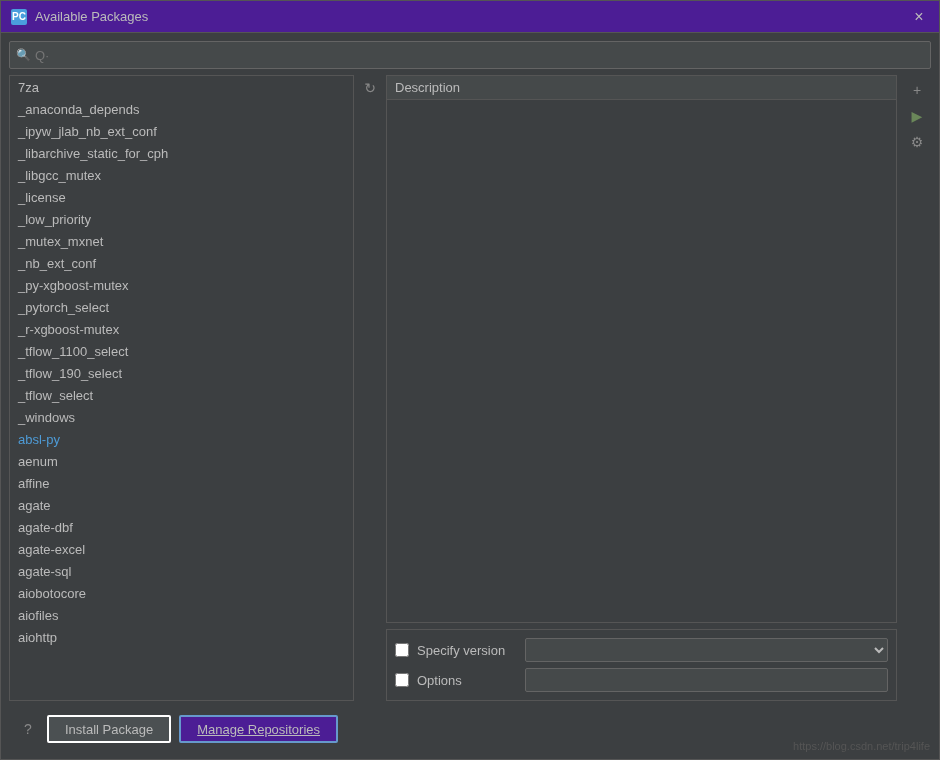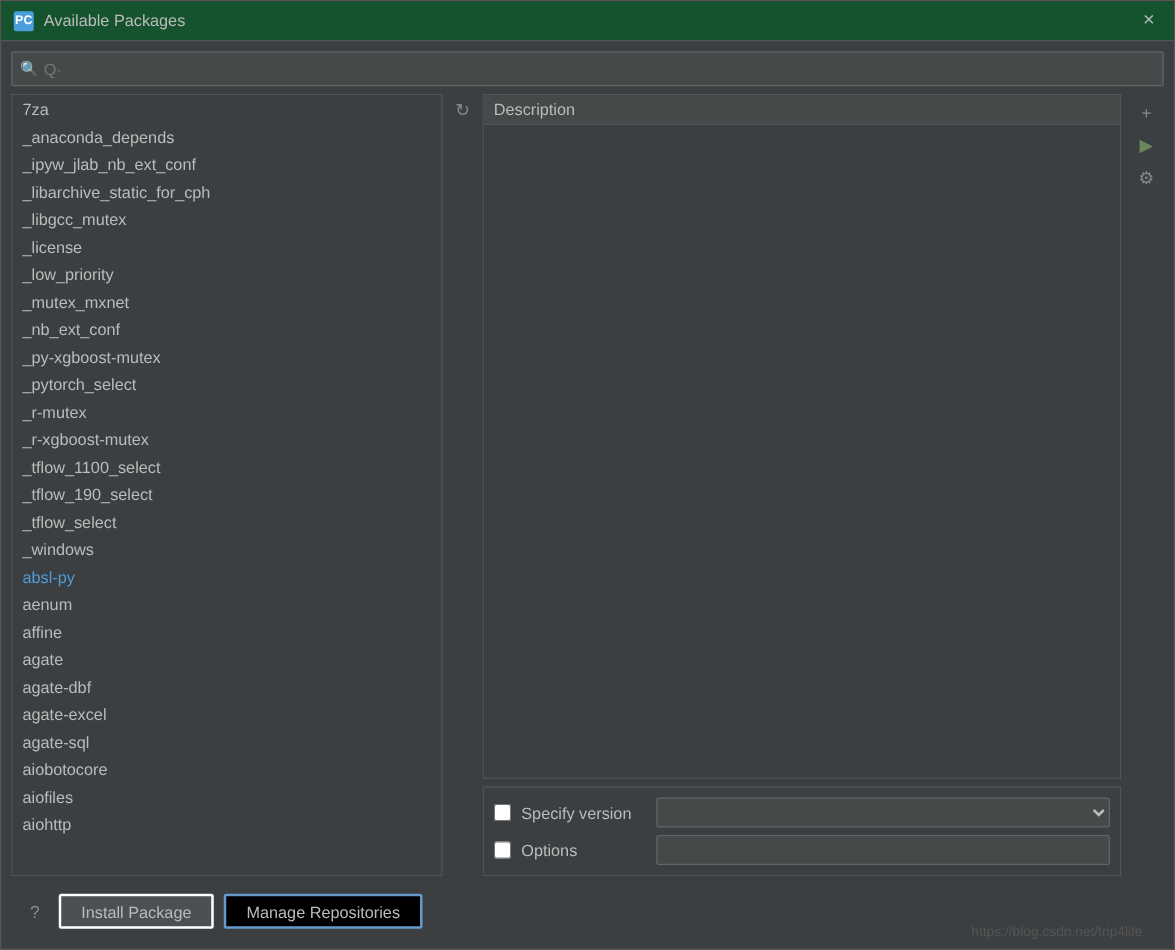--- a/index.html
+++ b/index.html
@@ -21,21 +21,21 @@
     .window {
       width: 940px;
       height: 760px;
       background: #3c3f41;
       display: flex;
       flex-direction: column;
       border: 1px solid #555;
     }
 
     .title-bar {
-      background: #14532d;
+      background: #4c1d95;
       height: 32px;
       display: flex;
       align-items: center;
       padding: 0 10px;
       border-bottom: 1px solid #555;
       flex-shrink: 0;
     }
 
     .title-bar-icon {
       width: 16px;
@@ -277,28 +277,29 @@
       color: #bbbbbb;
       font-size: 13px;
       cursor: pointer;
       border-radius: 2px;
       display: flex;
       align-items: center;
       justify-content: center;
     }
 
     .btn.primary {
-      background: #000000;
+      background: #4c1d95;
       border-color: #6699cc;
+      text-decoration: underline;
     }
 
     .watermark {
       position: absolute;
       bottom: 8px;
-      right: 26px;
+      right: 10px;
       color: #555;
       font-size: 11px;
     }
   </style>
 </head>
 <body>
 
 <div class="window">
 
   <div class="title-bar">
@@ -325,21 +326,20 @@
             <div class="package-item">_anaconda_depends</div>
             <div class="package-item">_ipyw_jlab_nb_ext_conf</div>
             <div class="package-item">_libarchive_static_for_cph</div>
             <div class="package-item">_libgcc_mutex</div>
             <div class="package-item">_license</div>
             <div class="package-item">_low_priority</div>
             <div class="package-item">_mutex_mxnet</div>
             <div class="package-item">_nb_ext_conf</div>
             <div class="package-item">_py-xgboost-mutex</div>
             <div class="package-item">_pytorch_select</div>
-            <div class="package-item">_r-mutex</div>
             <div class="package-item">_r-xgboost-mutex</div>
             <div class="package-item">_tflow_1100_select</div>
             <div class="package-item">_tflow_190_select</div>
             <div class="package-item">_tflow_select</div>
             <div class="package-item">_windows</div>
             <div class="package-item highlighted">absl-py</div>
             <div class="package-item">aenum</div>
             <div class="package-item">affine</div>
             <div class="package-item">agate</div>
             <div class="package-item">agate-dbf</div>

